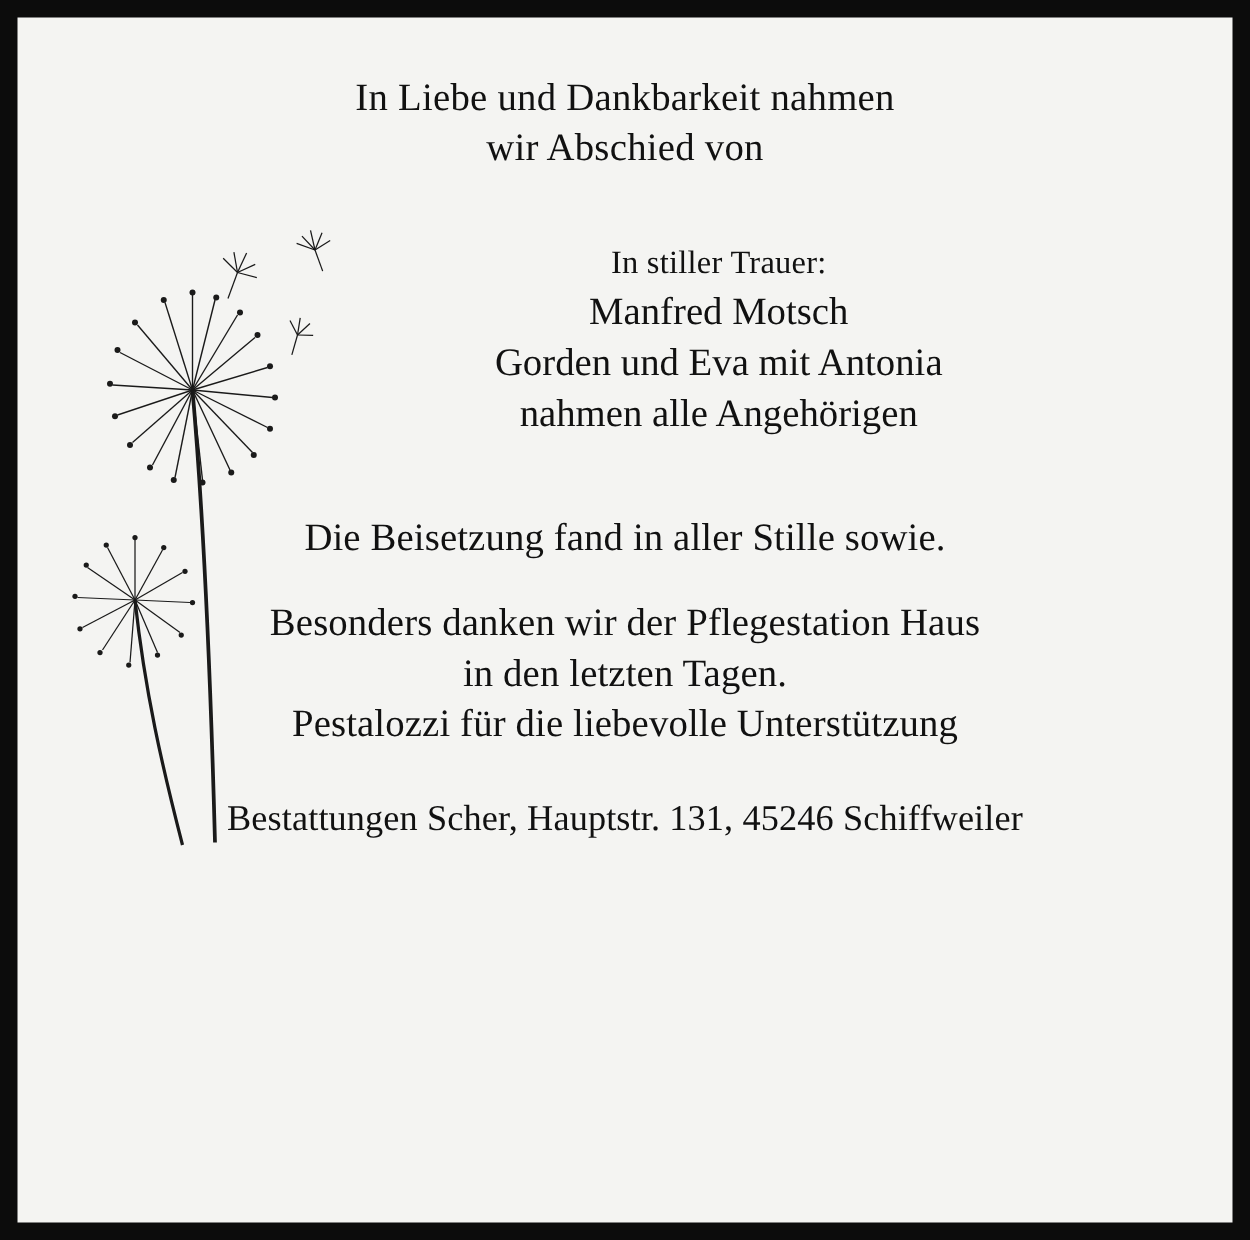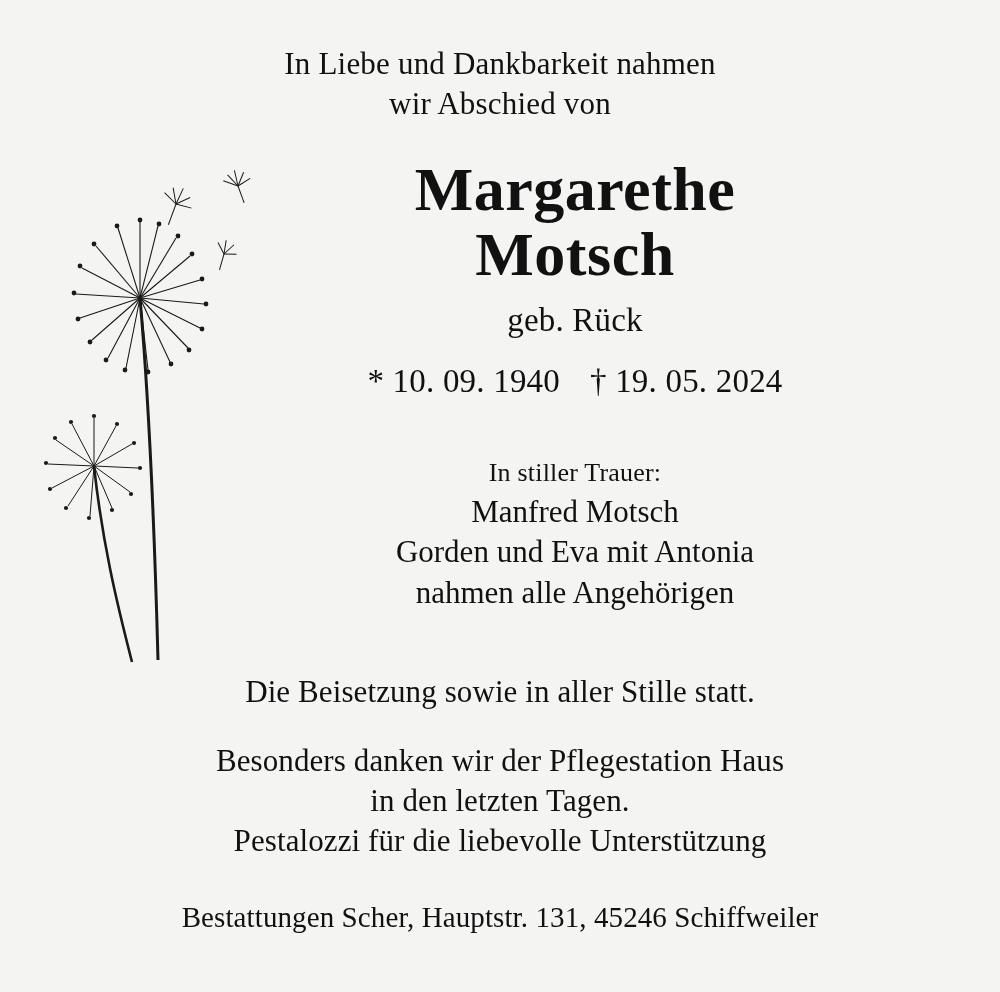--- a/index.html
+++ b/index.html
@@ -9,20 +9,21 @@
   }
   body {
     font-family: "Liberation Serif", serif;
   }
   .page {
     position: relative;
     width: 1000px;
     height: 992px;
     box-sizing: border-box;
     background: #0c0c0c;
+    padding: 14px;
   }
   .card {
     position: relative;
     width: 100%;
     height: 100%;
     box-sizing: border-box;
     background: #f4f4f2;
     overflow: hidden;
   }
   .inner {
@@ -227,42 +228,32 @@
       </g>
     </svg>
 
     <div class="inner">
 
       <div class="intro">
         <div>In Liebe und Dankbarkeit nahmen</div>
         <div>wir Abschied von</div>
       </div>
 
-      <div class="name-block">
-        <div class="name">
-          <span>Margarethe</span>
-          <span class="line2">Motsch</span>
-        </div>
-        <div class="maiden">geb. Rück</div>
-        <div class="dates">
-          <span>* 10. 09. 1940</span><span class="gap"></span><span>† 19. 05. 2024</span>
-        </div>
-      </div>
 
       <div class="mourning">
         <div class="mourning-head">In stiller Trauer:</div>
         <div class="mourning-list">
           <div>Manfred Motsch</div>
           <div>Gorden und Eva mit Antonia</div>
           <div>nahmen alle Angehörigen</div>
         </div>
       </div>
 
       <div class="notes">
-        <div class="note">Die Beisetzung sowie in aller Stille statt.</div>
+        <div class="note">Die Beisetzung fand in aller Stille sowie.</div>
         <div class="note second">
           <div>Besonders danken wir der Pflegestation Haus</div>
           <div>in den letzten Tagen.</div>
           <div>Pestalozzi für die liebevolle Unterstützung</div>
         </div>
       </div>
 
       <div class="footer">Bestattungen Scher, Hauptstr. 131, 45246 Schiffweiler</div>
 
     </div>

